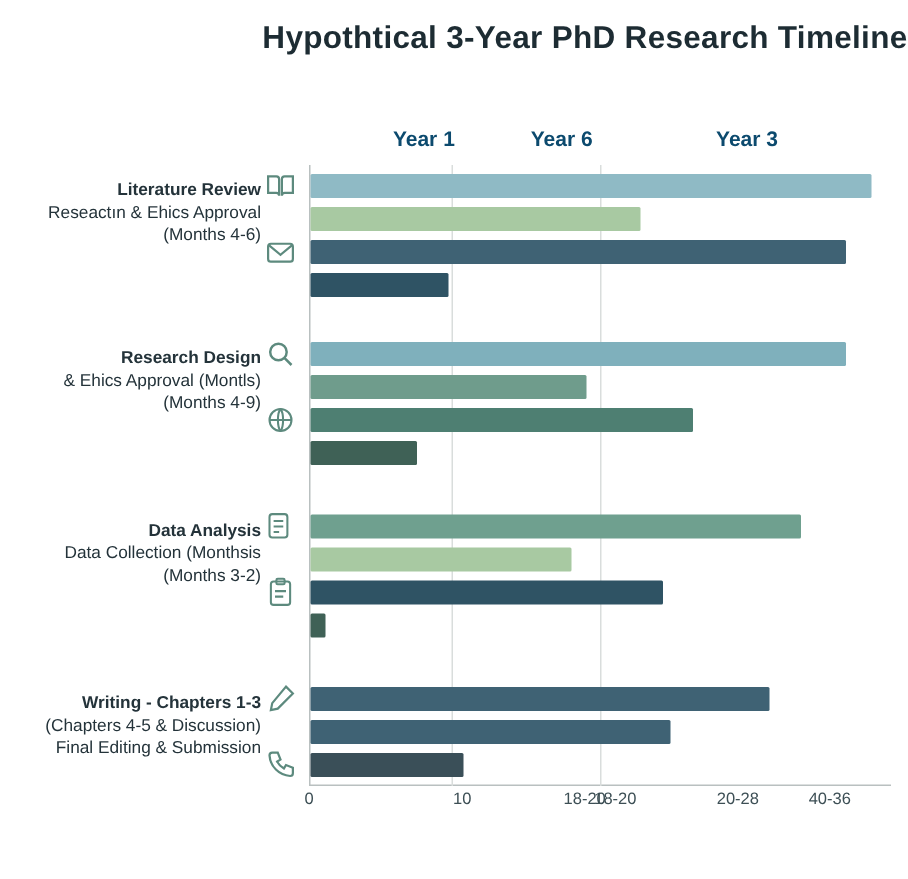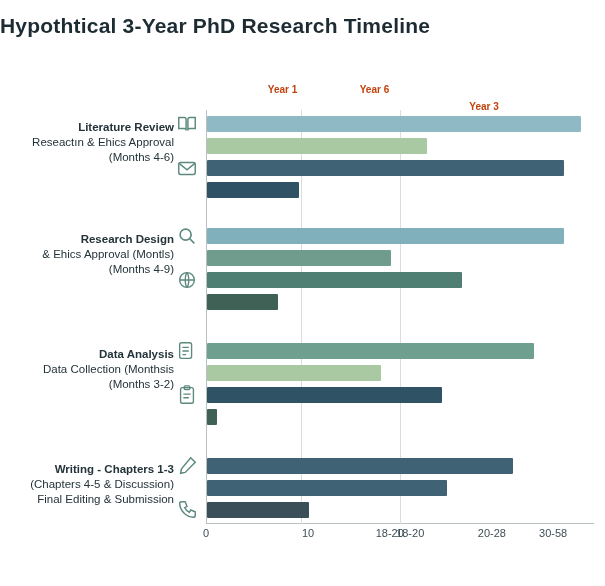--- a/index.html
+++ b/index.html
@@ -17,21 +17,21 @@
   }
   #chart-root {
     position: absolute;
     inset: 0;
   }
   .chart-title {
     position: absolute;
     top: 14px;
     left: 0;
     width: 605px;
-    text-align: left;
+    text-align: right;
     font-size: 21px;
     font-weight: bold;
     color: #1d2c33;
     letter-spacing: 0.2px;
   }
   
   .plot {
     position: absolute;
     left: 206px;
     top: 110px;
@@ -57,23 +57,23 @@
     position: absolute;
     left: 0;
     top: 0;
     bottom: 0;
     width: 1px;
     background: #b9c0c0;
   }
   .year-label {
     position: absolute;
     top: 84px;
-    font-size: 10px;
+    font-size: 14px;
     font-weight: bold;
-    color: #c2410c;
+    color: #0c4a6e;
     transform: translateX(-50%);
     white-space: nowrap;
   }
   .xtick {
     position: absolute;
     top: 527px;
     font-size: 11px;
     color: #3d4f55;
     transform: translateX(-50%);
     white-space: nowrap;
@@ -124,27 +124,27 @@
       <div class="bar" title="17" style="left: 1px; top: 255px; width: 173.579px; height: 16px; background: rgb(168, 201, 162);"></div>
       <div class="bar" title="23" style="left: 1px; top: 277px; width: 234.842px; height: 16px; background: rgb(47, 83, 100);"></div>
       <div class="bar" title="1" style="left: 1px; top: 299px; width: 10.2105px; height: 16px; background: rgb(63, 97, 86);"></div>
       <div class="bar" title="30" style="left: 1px; top: 348px; width: 306.316px; height: 16px; background: rgb(63, 98, 116);"></div>
       <div class="bar" title="23.5" style="left: 1px; top: 370px; width: 239.947px; height: 16px; background: rgb(63, 98, 116);"></div>
       <div class="bar" title="10" style="left: 1px; top: 392px; width: 102.105px; height: 16px; background: rgb(58, 79, 88);"></div>
     </div>
 
 <div class="year-label" style="left: 282.579px;">Year 1</div>
     <div class="year-label" style="left: 374.474px;">Year 6</div>
-    <div class="year-label" style="left: 484px; margin-top: 17px;">Year 3</div>
+    <div class="year-label" style="left: 498px;">Year 3</div>
     <div class="xtick" style="left: 206px;">0</div>
     <div class="xtick" style="left: 308.105px; text-align: center;">10</div>
     <div class="xtick" style="left: 389.789px;">18-20</div>
     <div class="xtick" style="left: 410.211px;">18-20</div>
     <div class="xtick" style="left: 491.895px;">20-28</div>
-    <div class="xtick" style="left: 553.158px;">30-58</div>
+    <div class="xtick" style="left: 553.158px;">40-36</div>
     <div class="grp-label-block" style="right: 431px; top: 120px;">
       <div class="grp-l1">Literature Review</div>
       <div class="grp-l2">Reseactın &amp; Ehics Approval</div>
       <div class="grp-l3">(Months 4-6)</div>
     </div>
     <div class="icon" style="left: 176px; top: 113px;">
       <svg viewBox="0 0 24 24" fill="none" stroke="currentColor" stroke-width="1.6">
         <path d="M3 5h6a2 2 0 0 1 2 2v12a2 2 0 0 0-2-2H3zM21 5h-6a2 2 0 0 0-2 2v12a2 2 0 0 1 2-2h6z"></path>
       </svg>
     </div>

